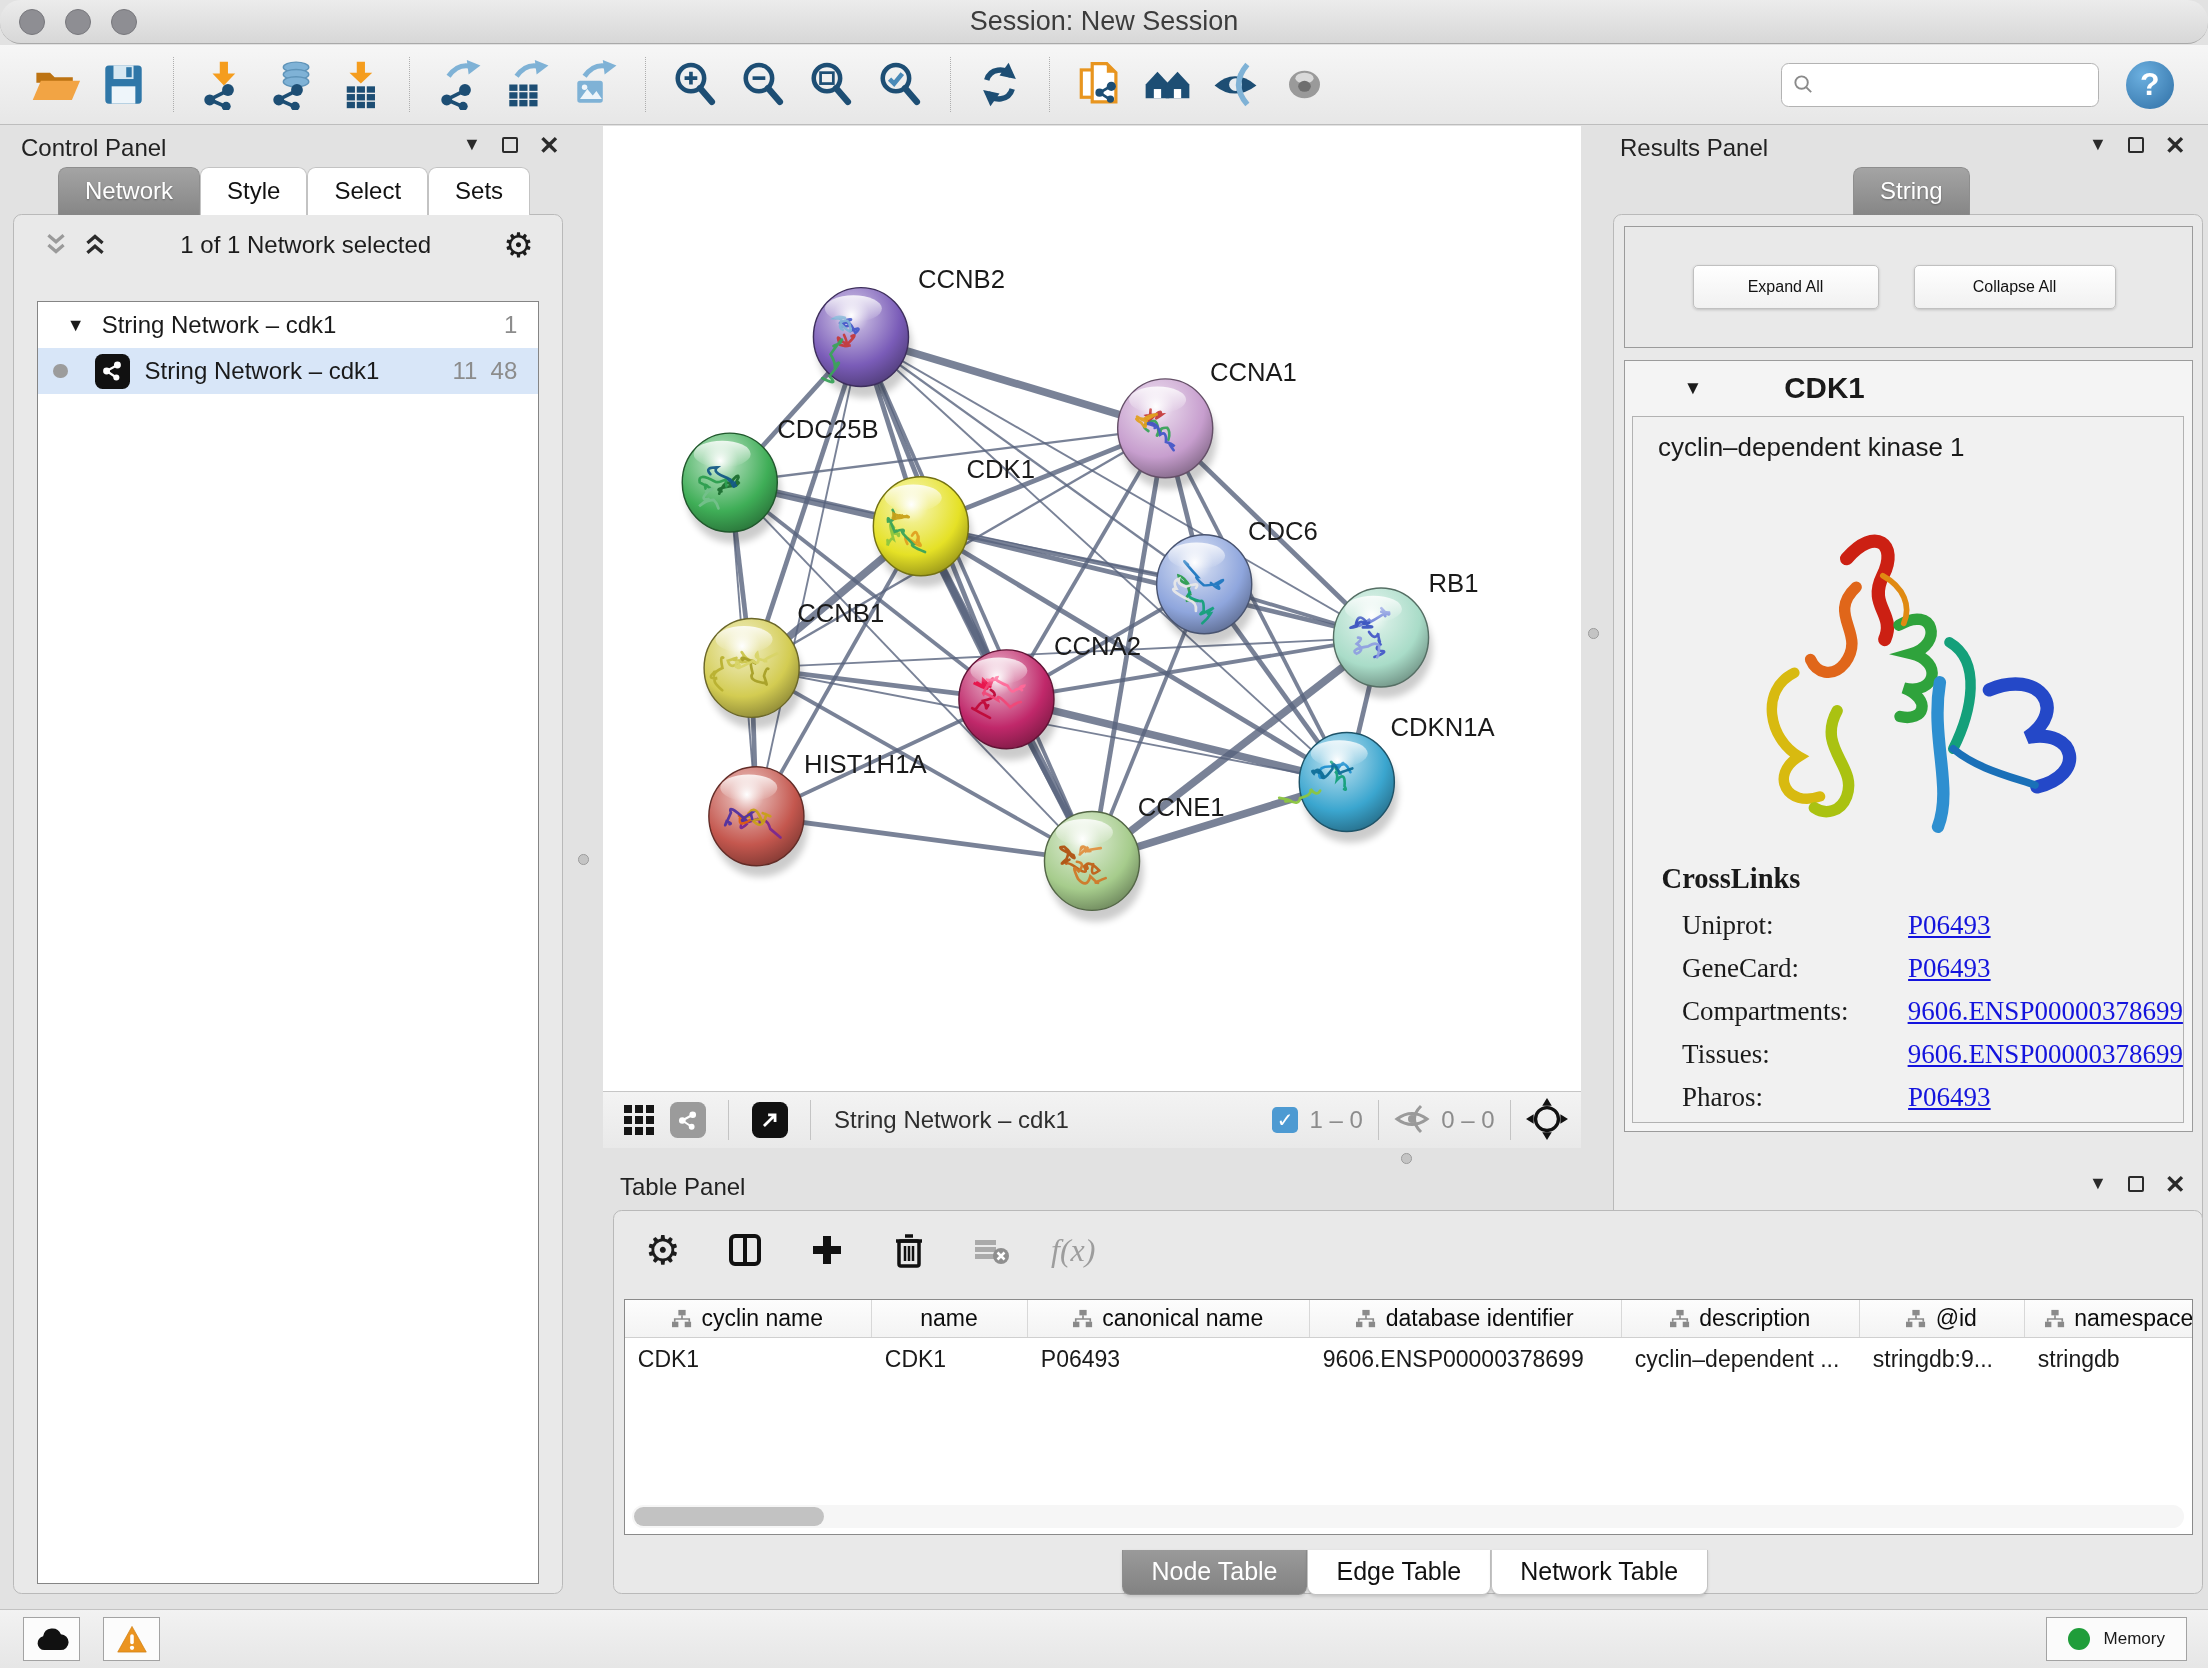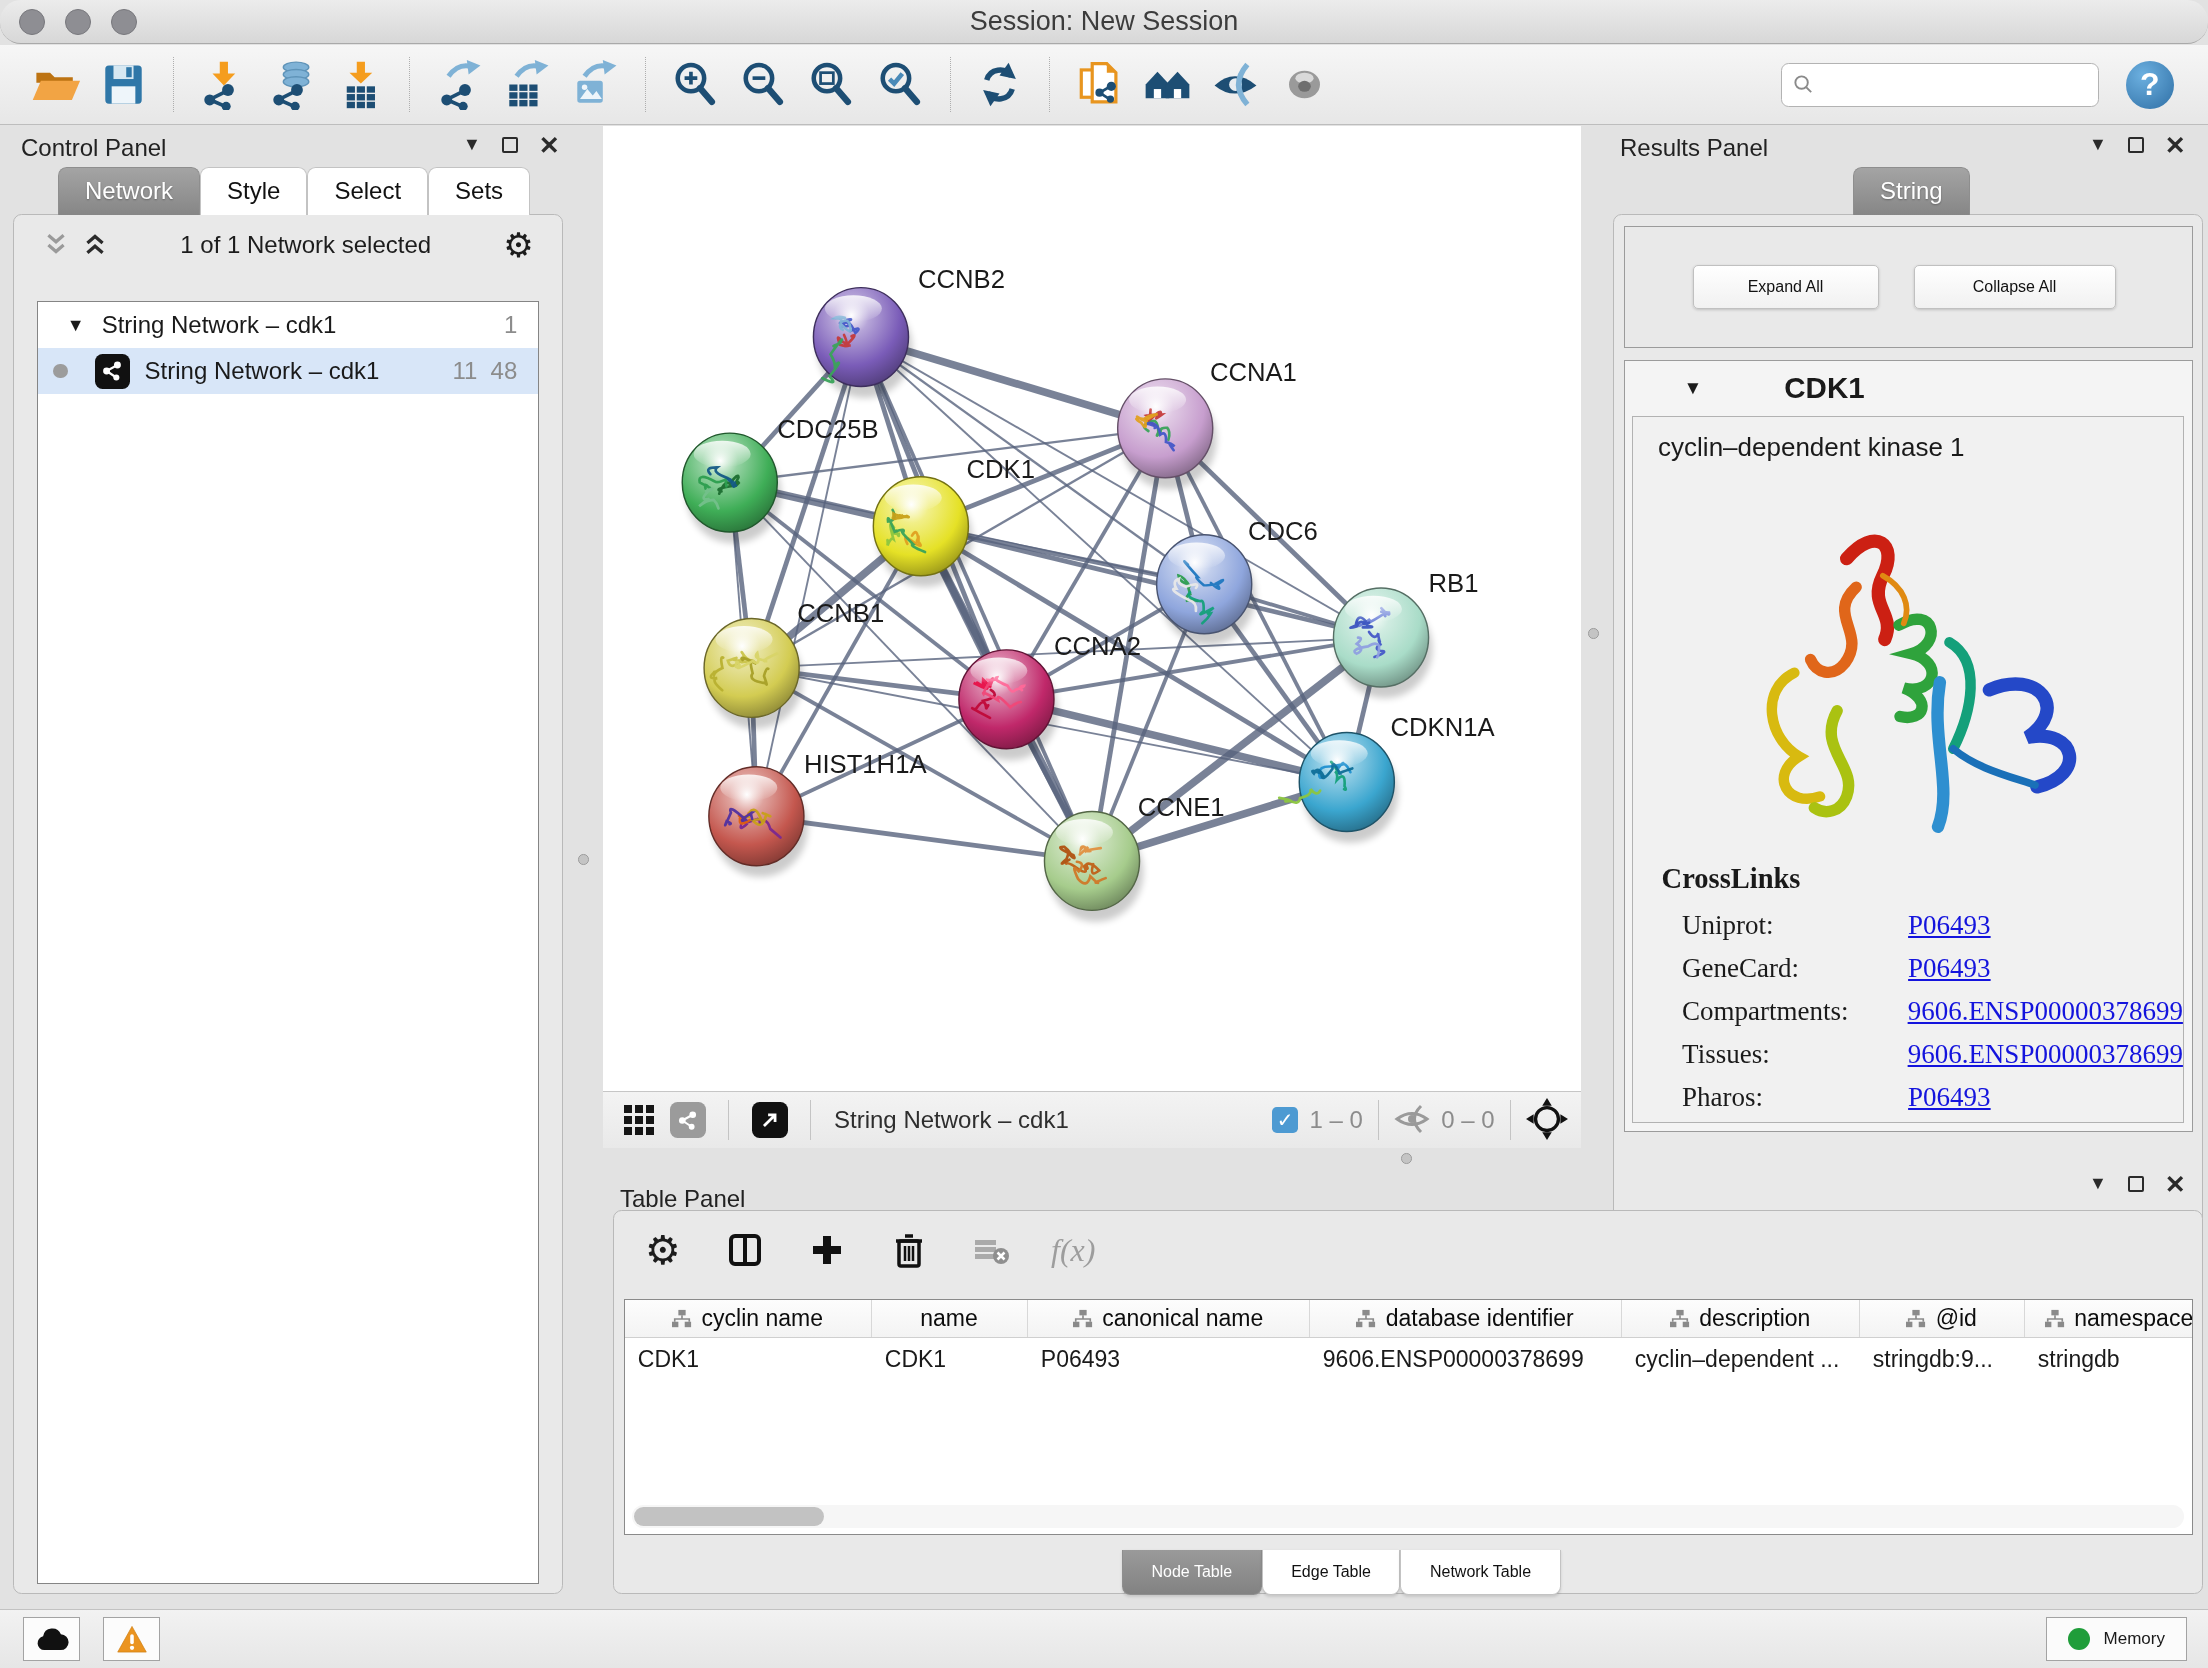--- a/index.html
+++ b/index.html
@@ -104,21 +104,21 @@
   .tbl-box{position:absolute;background:#fff;border:1px solid #8a8a8a;overflow:hidden;}
   .tbl-head{display:flex;height:38px;background:linear-gradient(#fdfdfd,#f3f3f3);border-bottom:1px solid #cfcfcf;}
   .th{display:flex;align-items:center;justify-content:center;gap:9.5px;font-size:23px;color:#0c0c0c;
     border-right:1px solid #d8d8d8;overflow:hidden;white-space:nowrap;flex:none;}
   .th svg{width:20px;height:20px;flex:none;}
   .tbl-row{display:flex;height:42px;}
   .td{font-size:23px;display:flex;align-items:center;padding-left:13.3px;overflow:hidden;white-space:nowrap;flex:none;}
   .hscroll{position:absolute;left:7.6px;right:7.6px;bottom:5.7px;height:23px;background:#f6f6f6;border-radius:11.4px;}
   .hthumb{position:absolute;left:1.9px;top:1.9px;width:190px;height:19px;background:#c2c2c2;border-radius:9.5px;}
   #tbl-tabs{position:absolute;left:1122px;top:1550px;z-index:3;display:flex;}
-  .btab{height:45px;line-height:43px;padding:0 28.5px;font-size:16px;background:#fff;border:1px solid #c3c3c3;
+  .btab{height:45px;line-height:43px;padding:0 28.5px;font-size:25px;background:#fff;border:1px solid #c3c3c3;
     border-top:none;border-radius:0 0 8.6px 8.6px;color:#111;box-shadow:0 1.9px 2.9px rgba(0,0,0,.12);}
   .btab.active{background:linear-gradient(#9a9a9a,#828282);color:#fff;border-color:#8e8e8e;}
 
   
   .statusbar{position:absolute;left:0;top:1609px;width:2208px;height:59px;
     background:linear-gradient(#f2f2f2,#e6e6e6);border-top:1px solid #c2c2c2;display:flex;align-items:center;}
   .sb-btn{width:57px;height:44px;background:#fcfcfc;border:1.4px solid #a3a3a3;display:flex;
     align-items:center;justify-content:center;margin-left:23px;}
   .sb-btn svg{width:34px;height:28.5px;}
   .mem-btn{margin-left:auto;margin-right:21px;height:44px;background:#fbfbfb;border:1.4px solid #a3a3a3;
@@ -690,21 +690,21 @@
               <div class="xl-row">
                 <span class="lab">Pharos:</span>
                 <a href="#">P06493</a>
               </div>
             </div>
         </div>
       </div>
     </div>
   </div>
 
-  <div class="panel-header" style="left:620px;top:1173px;margin-top:12px;">Table Panel</div>
+  <div class="panel-header" style="left:620px;top:1173px;">Table Panel</div>
   <div class="win-icons" style="left:2089px;top:1173px;">
     <span class="wi-caret">▼</span>
     <span class="wi-restore"></span>
     <span class="wi-close">✕</span>
   </div>
   <div class="tab-pane" style="left:613px;top:1210px;width:1590px;height:1335px;height:384px;">
     <div class="tp-toolbar" style="left:27px;top:17px;">
       <span class="ticon">
           <span class="gear-glyph" style="font-size:40px;">⚙</span>
         </span>

